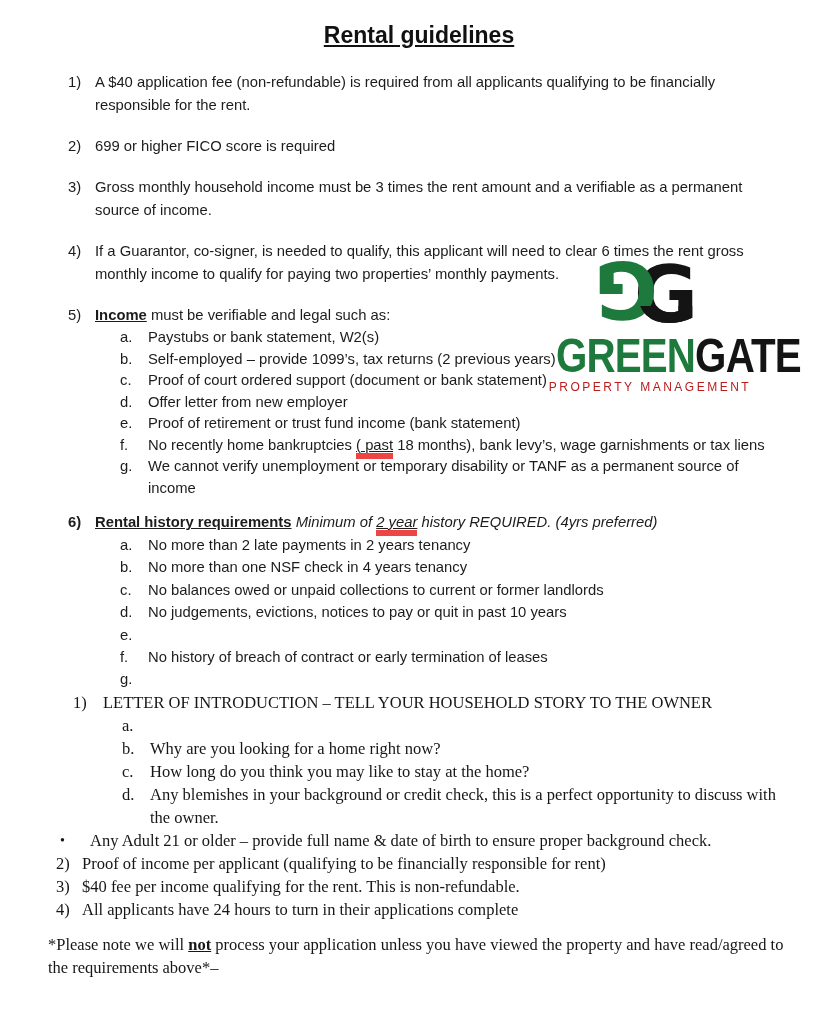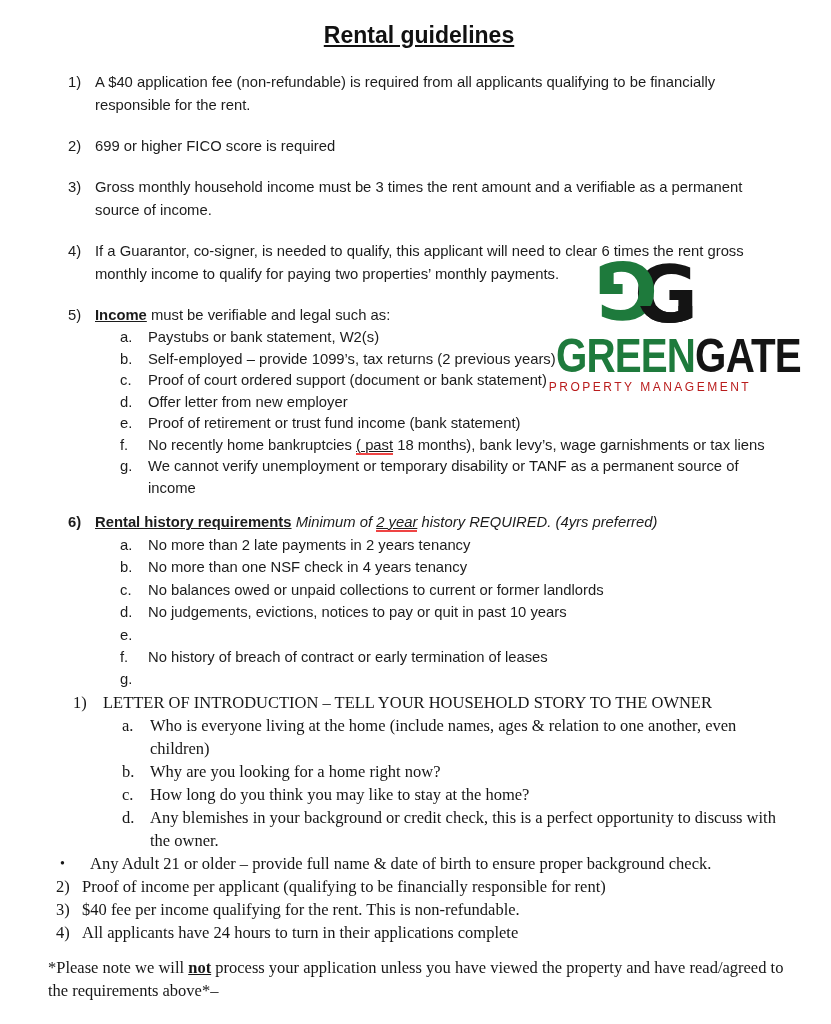--- a/index.html
+++ b/index.html
@@ -18,21 +18,21 @@
     font-size:23px;
     font-weight:bold;
     font-family:"Liberation Sans",sans-serif;
     color:#111;
   }
   h1{margin:8px 0 22px 0;}
   h2{margin:8px 0 12px 0;}
   .underline{text-decoration:underline;}
   .bu{font-weight:bold;text-decoration:underline;}
   .it{font-style:italic;}
-  .u2{text-decoration:underline;border-bottom:2px solid #ef4444;}
+  .u2{text-decoration:underline;border-bottom:6px solid #ef4444;}
   .row{display:flex;align-items:flex-start;}
   
   .s1{font-size:14.8px;line-height:23px;}
   .s1 .item{margin-bottom:18px;}
   .s1 .top{padding-left:20px;}
   .s1 .n{flex:0 0 27px;}
   .s1 .subs{line-height:21.5px;}
   .s1 .g6 .subs{line-height:22.4px;}
   .s1 .sub{padding-left:72px;}
   .s1 .l{flex:0 0 28px;}
@@ -204,21 +204,20 @@
 
   <div class="s2">
 
     <div class="row item1">
       <span class="n">1)</span>
       <span class="t">LETTER OF INTRODUCTION – TELL YOUR HOUSEHOLD STORY TO THE OWNER</span>
     </div>
 
     <div class="row sub">
       <span class="l">a.</span>
-      <span class="t">Who is everyone living at the home (include names, ages &amp; relation to one another, even children)</span>
     </div>
     <div class="row sub">
       <span class="l">b.</span>
       <span class="t">Why are you looking for a home right now?</span>
     </div>
     <div class="row sub">
       <span class="l">c.</span>
       <span class="t">How long do you think you may like to stay at the home?</span>
     </div>
     <div class="row sub">

